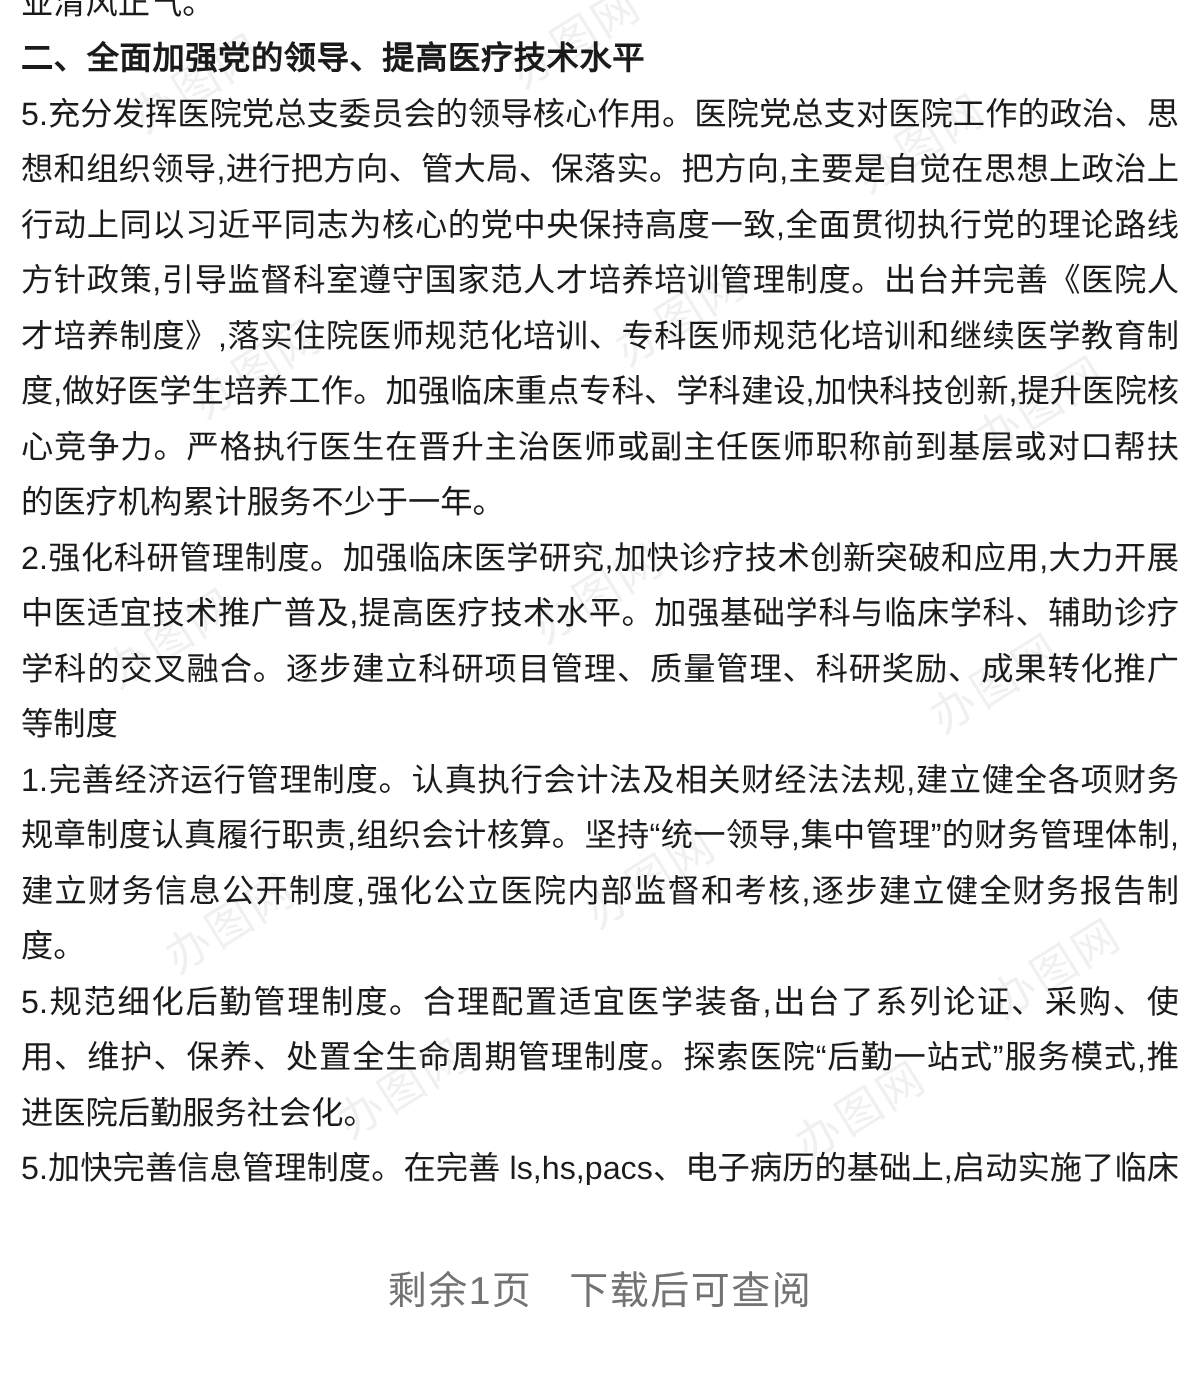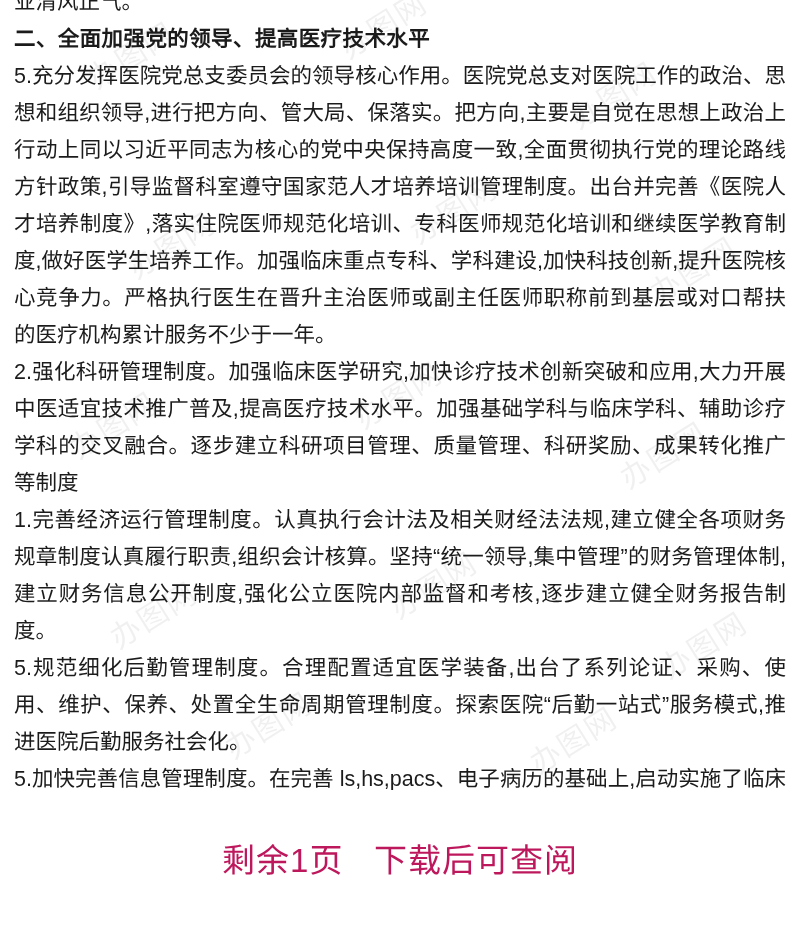--- a/index.html
+++ b/index.html
@@ -80,22 +80,22 @@
     top: 790px;
     width: 800px;
     height: 140px;
     background: #ffffff;
     z-index: 4;
     display: flex;
     align-items: center;
     justify-content: center;
   }
   #footer-text {
-    font-size: 33px;
-    color: #be185d;
+    font-size: 26px;
+    color: #737373;
     letter-spacing: 1px;
     white-space: pre;
     line-height: 1;
     user-select: none;
     text-align: center;
   }
 </style>
 </head>
 <body>
 

